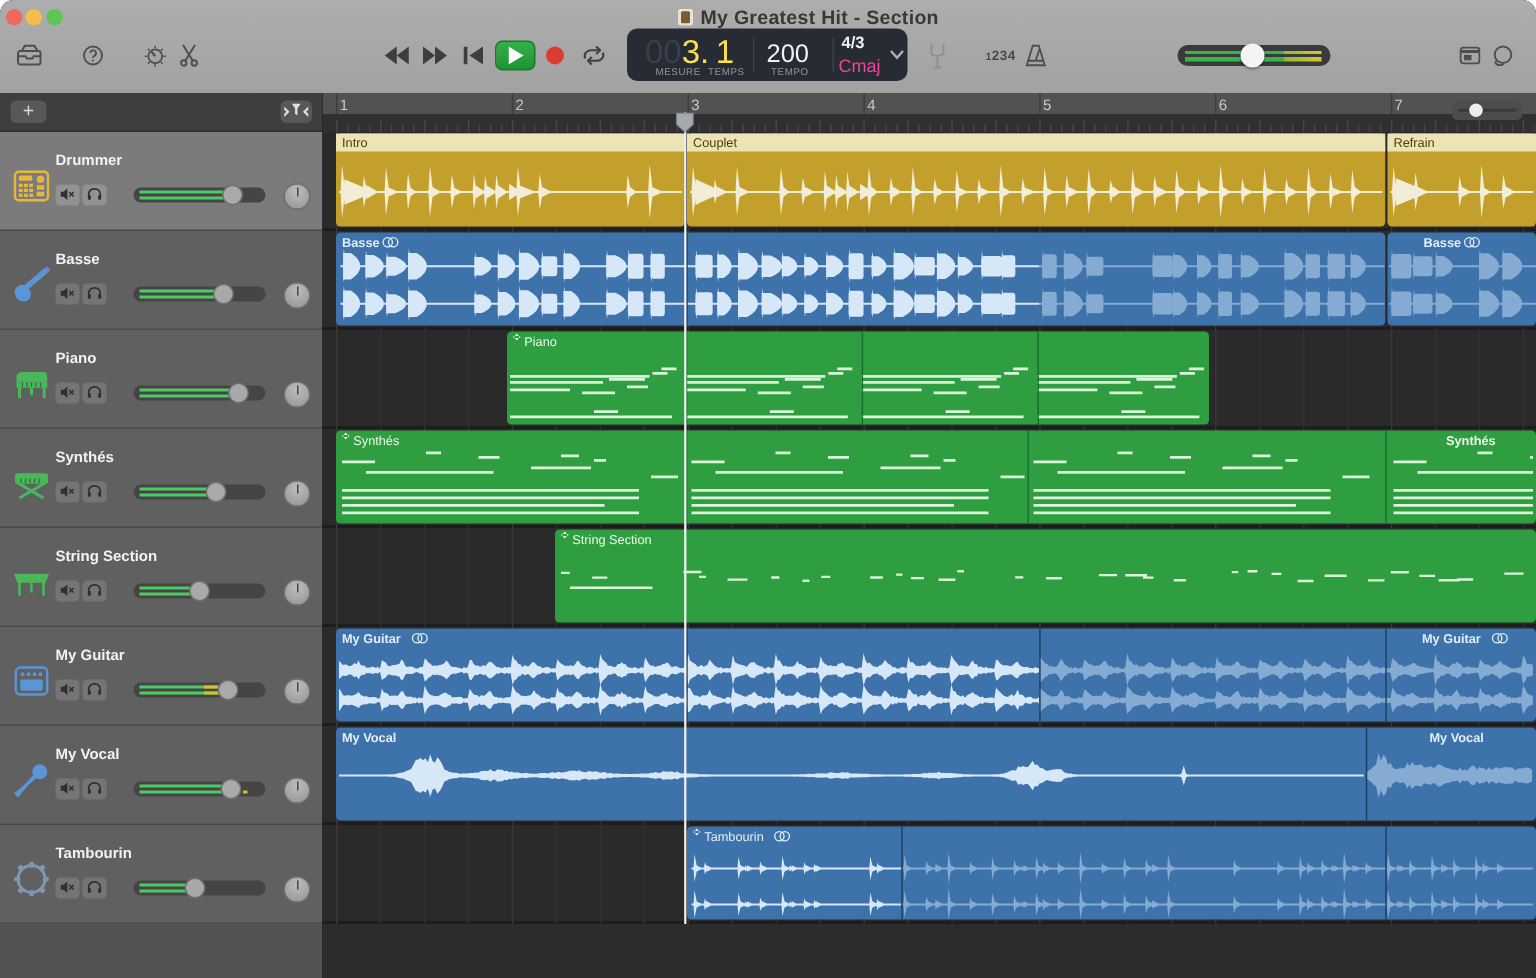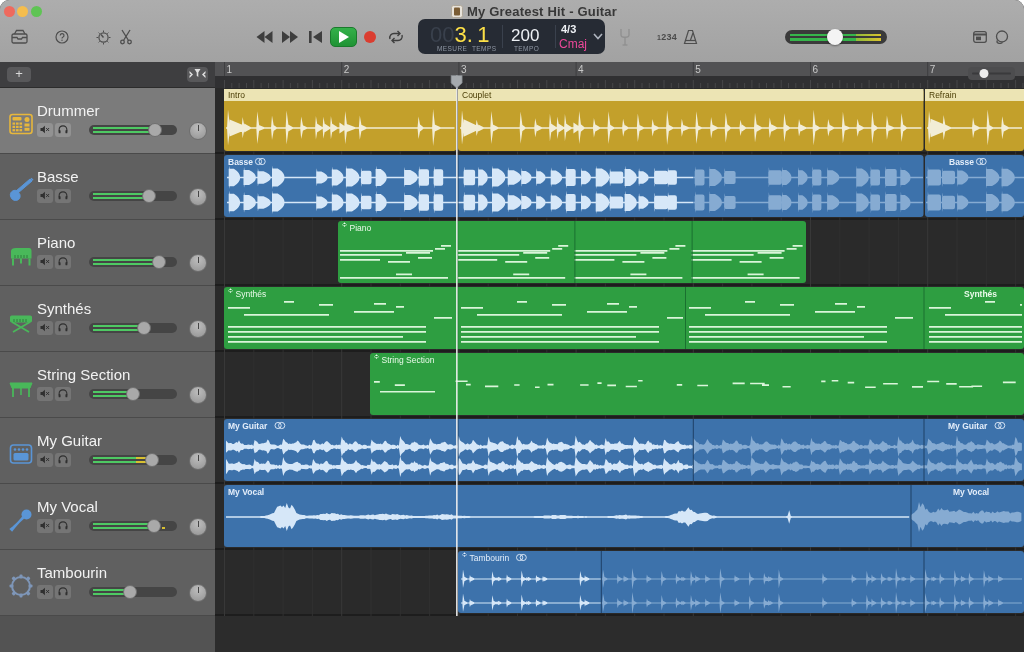--- a/index.html
+++ b/index.html
@@ -6,34 +6,34 @@
 .win{position:absolute;left:0;top:0;width:1024px;height:652px;border-radius:9px 9px 0 0;overflow:hidden;background:#282828}
 .abs{position:absolute}
 .tb{left:0;top:0;width:1024px;height:62px;background:linear-gradient(#adadad,#a2a2a2)}
 .light{width:11px;height:11px;border-radius:50%;top:5.5px}
 .title{top:4px;font-size:13px;font-weight:bold;color:#383838;letter-spacing:.2px}
 .lcd{left:418px;top:19px;width:187px;height:35px;background:#262b34;border-radius:7px}
 .lcdlab{font-size:6.5px;color:#8e96a3;letter-spacing:.4px}
 .hdrstrip{left:0;top:62px;width:215px;height:26px;background:#3e3e40;border-bottom:1px solid #2c2c2c}
 .btn{background:#58585a;border-radius:4px;color:#d8d8d8;text-align:center}
 .row{left:0;width:215px;height:66px}
-.rname{font-size:15px;font-weight:normal;color:#f2f2f2}
+.rname{font-size:10px;font-weight:bold;color:#f2f2f2}
 .msbtn{width:16px;height:14px;border-radius:3px;top:36px}
 .slider{left:89px;top:38px;width:88px;height:10px;border-radius:5px;background:#454545}
 .thumb{width:14px;height:14px;border-radius:50%;background:#a9a9a9;border:0.5px solid #6f6f6f;top:-2px}
 .knob{left:189px;top:34.5px;width:18px;height:18px;border-radius:50%;background:radial-gradient(circle at 50% 30%,#bdbdbd,#939393);border:1px solid #6e6e6e}
 .kptr{left:8px;top:1.5px;width:1.4px;height:6px;background:#454545}
 </style></head><body>
 <div class="win">
 
 <div class="abs tb"></div>
 <div class="abs light" style="left:4px;background:#ee6a5e"></div>
 <div class="abs light" style="left:17px;background:#f5bd4e"></div>
 <div class="abs light" style="left:31px;background:#5fc454"></div>
-<div class="abs title" style="left:467px;width:auto;text-align:left">My Greatest Hit - Guitar</div>
+<div class="abs title" style="left:467px;width:auto;text-align:left">My Greatest Hit - Section</div>
 <svg class="abs" style="left:451px;top:5px" width="12" height="13">
       <rect x="0.5" y="0.5" width="11" height="12" rx="2" fill="#e8e3da" stroke="#b0a89a"></rect>
       <rect x="3" y="2.5" width="6" height="8" rx="1" fill="#7a5c34"></rect>
     </svg>
 <svg class="abs" style="left:11px;top:29px" width="17" height="16" fill="none" stroke="#4e4e4e" stroke-width="1.3">
 <rect x="1" y="5" width="15" height="9" rx="1.5"></rect>
       <path d="M3.5 5 L5.5 1.5 L12 1.5 L14 5"></path>
       <path d="M1 8.5 L6 8.5 L7 10 L10.5 10 L11.5 8.5 L16 8.5"></path>
     </svg>
 <svg class="abs" style="left:55px;top:30px" width="14" height="14" fill="none" stroke="#4e4e4e" stroke-width="1.2">

